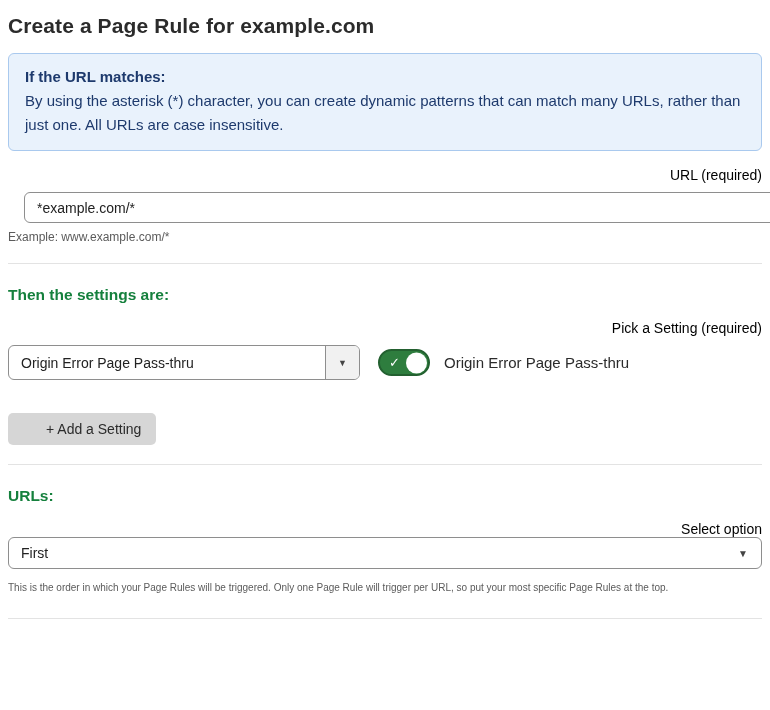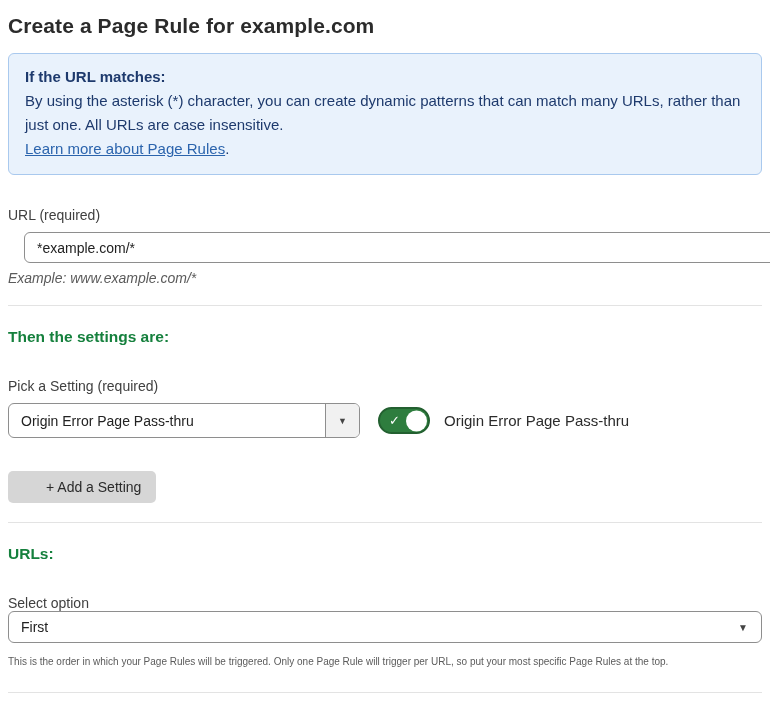--- a/index.html
+++ b/index.html
@@ -26,42 +26,42 @@
     font-size: 15px;
     line-height: 24px;
   }
   .info-box .info-heading { font-weight: bold; }
   .info-box a.info-link {
     color: #2b64ad;
     text-decoration: underline;
     cursor: pointer;
   }
   .field-label {
-    margin-top: 32px;
-    font-size: 14px;
-    color: #404040;
+    margin-top: 16px;
+    font-size: 14px;
+    color: #000000;
+    text-align: right;
   }
   .text-input {
     margin-top: 9px;
     width: 100%;
     height: 31px;
     border: 1px solid #8e8e8e;
     border-radius: 6px;
     padding: 0 12px;
     font-size: 14px;
     color: #222222;
     font-family: inherit;
     background: #ffffff;
     margin-left: 16px;
   }
   .helper-text {
     margin-top: 7px;
-    font-size: 14px;
+    font-size: 12px;
     color: #5b5b5b;
-    font-style: italic;
   }
   .divider {
     border: none;
     border-top: 1px solid #e3e3e3;
     margin-top: 19px;
   }
   .section-heading {
     margin-top: 22px;
     font-size: 15.5px;
     font-weight: bold;
@@ -186,21 +186,20 @@
 </head>
 <body>
 
 
 
 <h1 class="page-title">Create a Page Rule for example.com</h1>
 
 <div class="info-box">
   <div class="info-heading">If the URL matches:</div>
   <div class="info-body">By using the asterisk (*) character, you can create dynamic patterns that can match many URLs, rather than just one. All URLs are case insensitive.</div>
-  <div><a class="info-link">Learn more about Page Rules</a><span>.</span></div>
 </div>
 
 <div class="field-label">URL (required)</div>
 <input class="text-input" type="text" value="*example.com/*" style="">
 <div class="helper-text">Example: www.example.com/*</div>
 
 <hr class="divider">
 
 <div class="section-heading">Then the settings are:</div>
 

